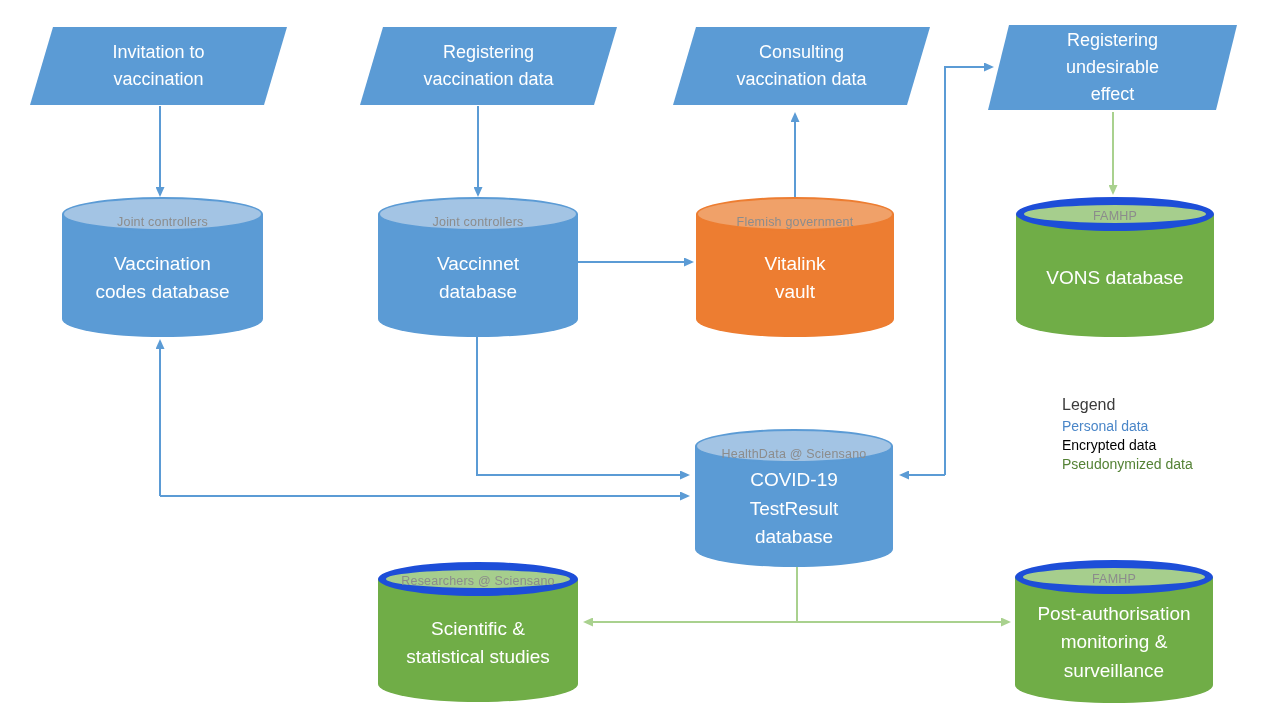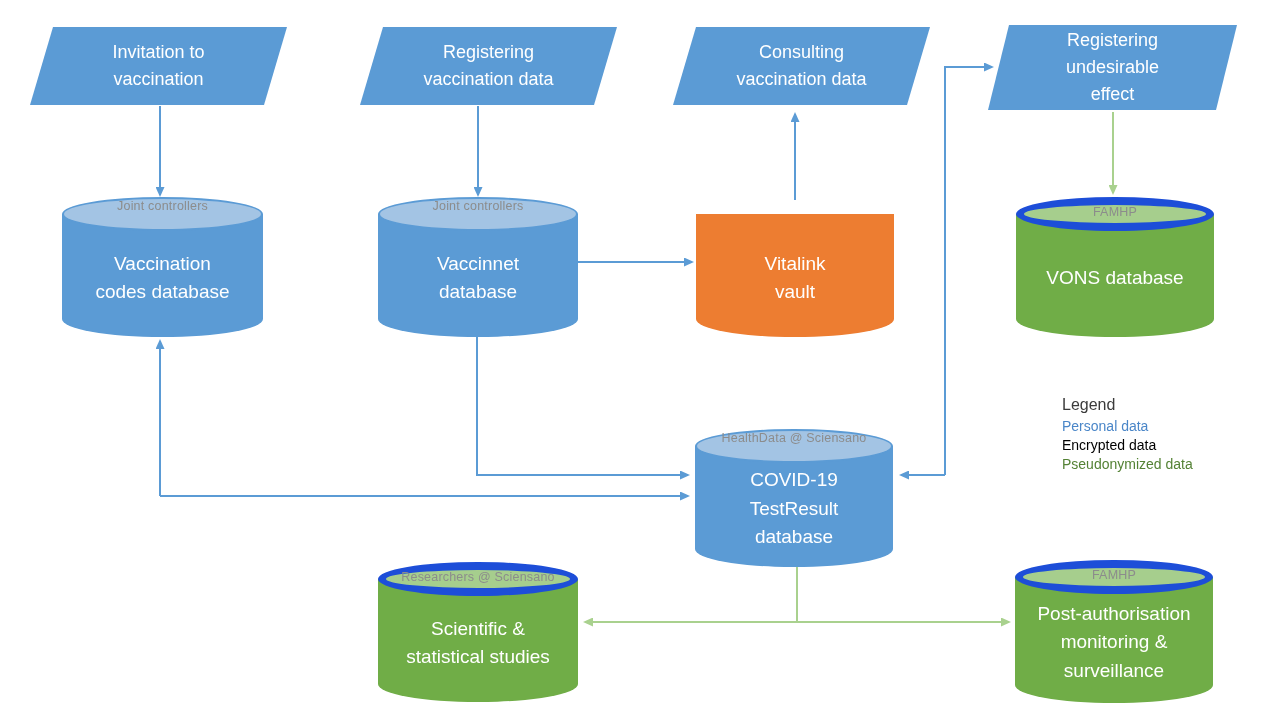--- a/index.html
+++ b/index.html
@@ -5,21 +5,21 @@
   html,body{margin:0;padding:0;background:#ffffff;font-family:"Liberation Sans",sans-serif;}
   .canvas{position:relative;width:1280px;height:720px;background:#ffffff;overflow:hidden;}
 
   
   .para{position:absolute;background:#5B9BD5;display:flex;align-items:center;justify-content:center;}
   .para-label{color:#ffffff;font-size:18px;line-height:1.5;text-align:center;white-space:pre-line;}
 
   
   .cyl{position:absolute;}
   .cyl-body{position:absolute;left:0;right:0;top:17px;bottom:0;border-radius:0 0 50% 50% / 0 0 18px 18px;}
-  .cyl-top{position:absolute;left:0;right:0;top:0;height:34px;border-radius:50%;display:flex;align-items:flex-start;justify-content:center;box-sizing:border-box;}
+  .cyl-top{position:absolute;left:0;right:0;top:0;height:34px;border-radius:50%;display:flex;align-items:flex-end;justify-content:center;box-sizing:border-box;}
   .cyl-owner{font-size:12.5px;color:#8C8C8C;letter-spacing:.2px;}
   .cyl-label{position:absolute;left:0;right:0;top:30px;bottom:8px;display:flex;align-items:center;justify-content:center;color:#ffffff;font-size:19px;line-height:1.5;text-align:center;white-space:pre-line;}
 
   .blue  .cyl-body{background:#5B9BD5;}
   .blue  .cyl-top{background:#A3C4E4;border:2px solid #5B9BD5;}
   .orange .cyl-body{background:#ED7D31;}
   .orange .cyl-top{background:#F0A169;border:2px solid #ED7D31;}
   .green .cyl-body{background:#70AD47;}
   .green .cyl-top{background:#A6CE8D;border:8px solid #1d4ed8;}
 
@@ -94,20 +94,23 @@
     <div class="cyl-body"></div>
     <div class="cyl-top">
         <span class="cyl-owner">Joint controllers</span>
       </div>
     <div class="cyl-label">Vaccinnet
 database</div>
   </div>
 
   <div class="cyl orange" style="left:696px;top:197px;width:198px;height:140px;">
     <div class="cyl-body"></div>
+    <div class="cyl-top">
+        <span class="cyl-owner">Flemish government</span>
+      </div>
     <div class="cyl-label">Vitalink
 vault</div>
   </div>
 
   <div class="cyl green" style="left:1016px;top:197px;width:198px;height:140px;">
     <div class="cyl-body"></div>
     <div class="cyl-top">
         <span class="cyl-owner">FAMHP</span>
       </div>
     <div class="cyl-label">VONS database</div>

